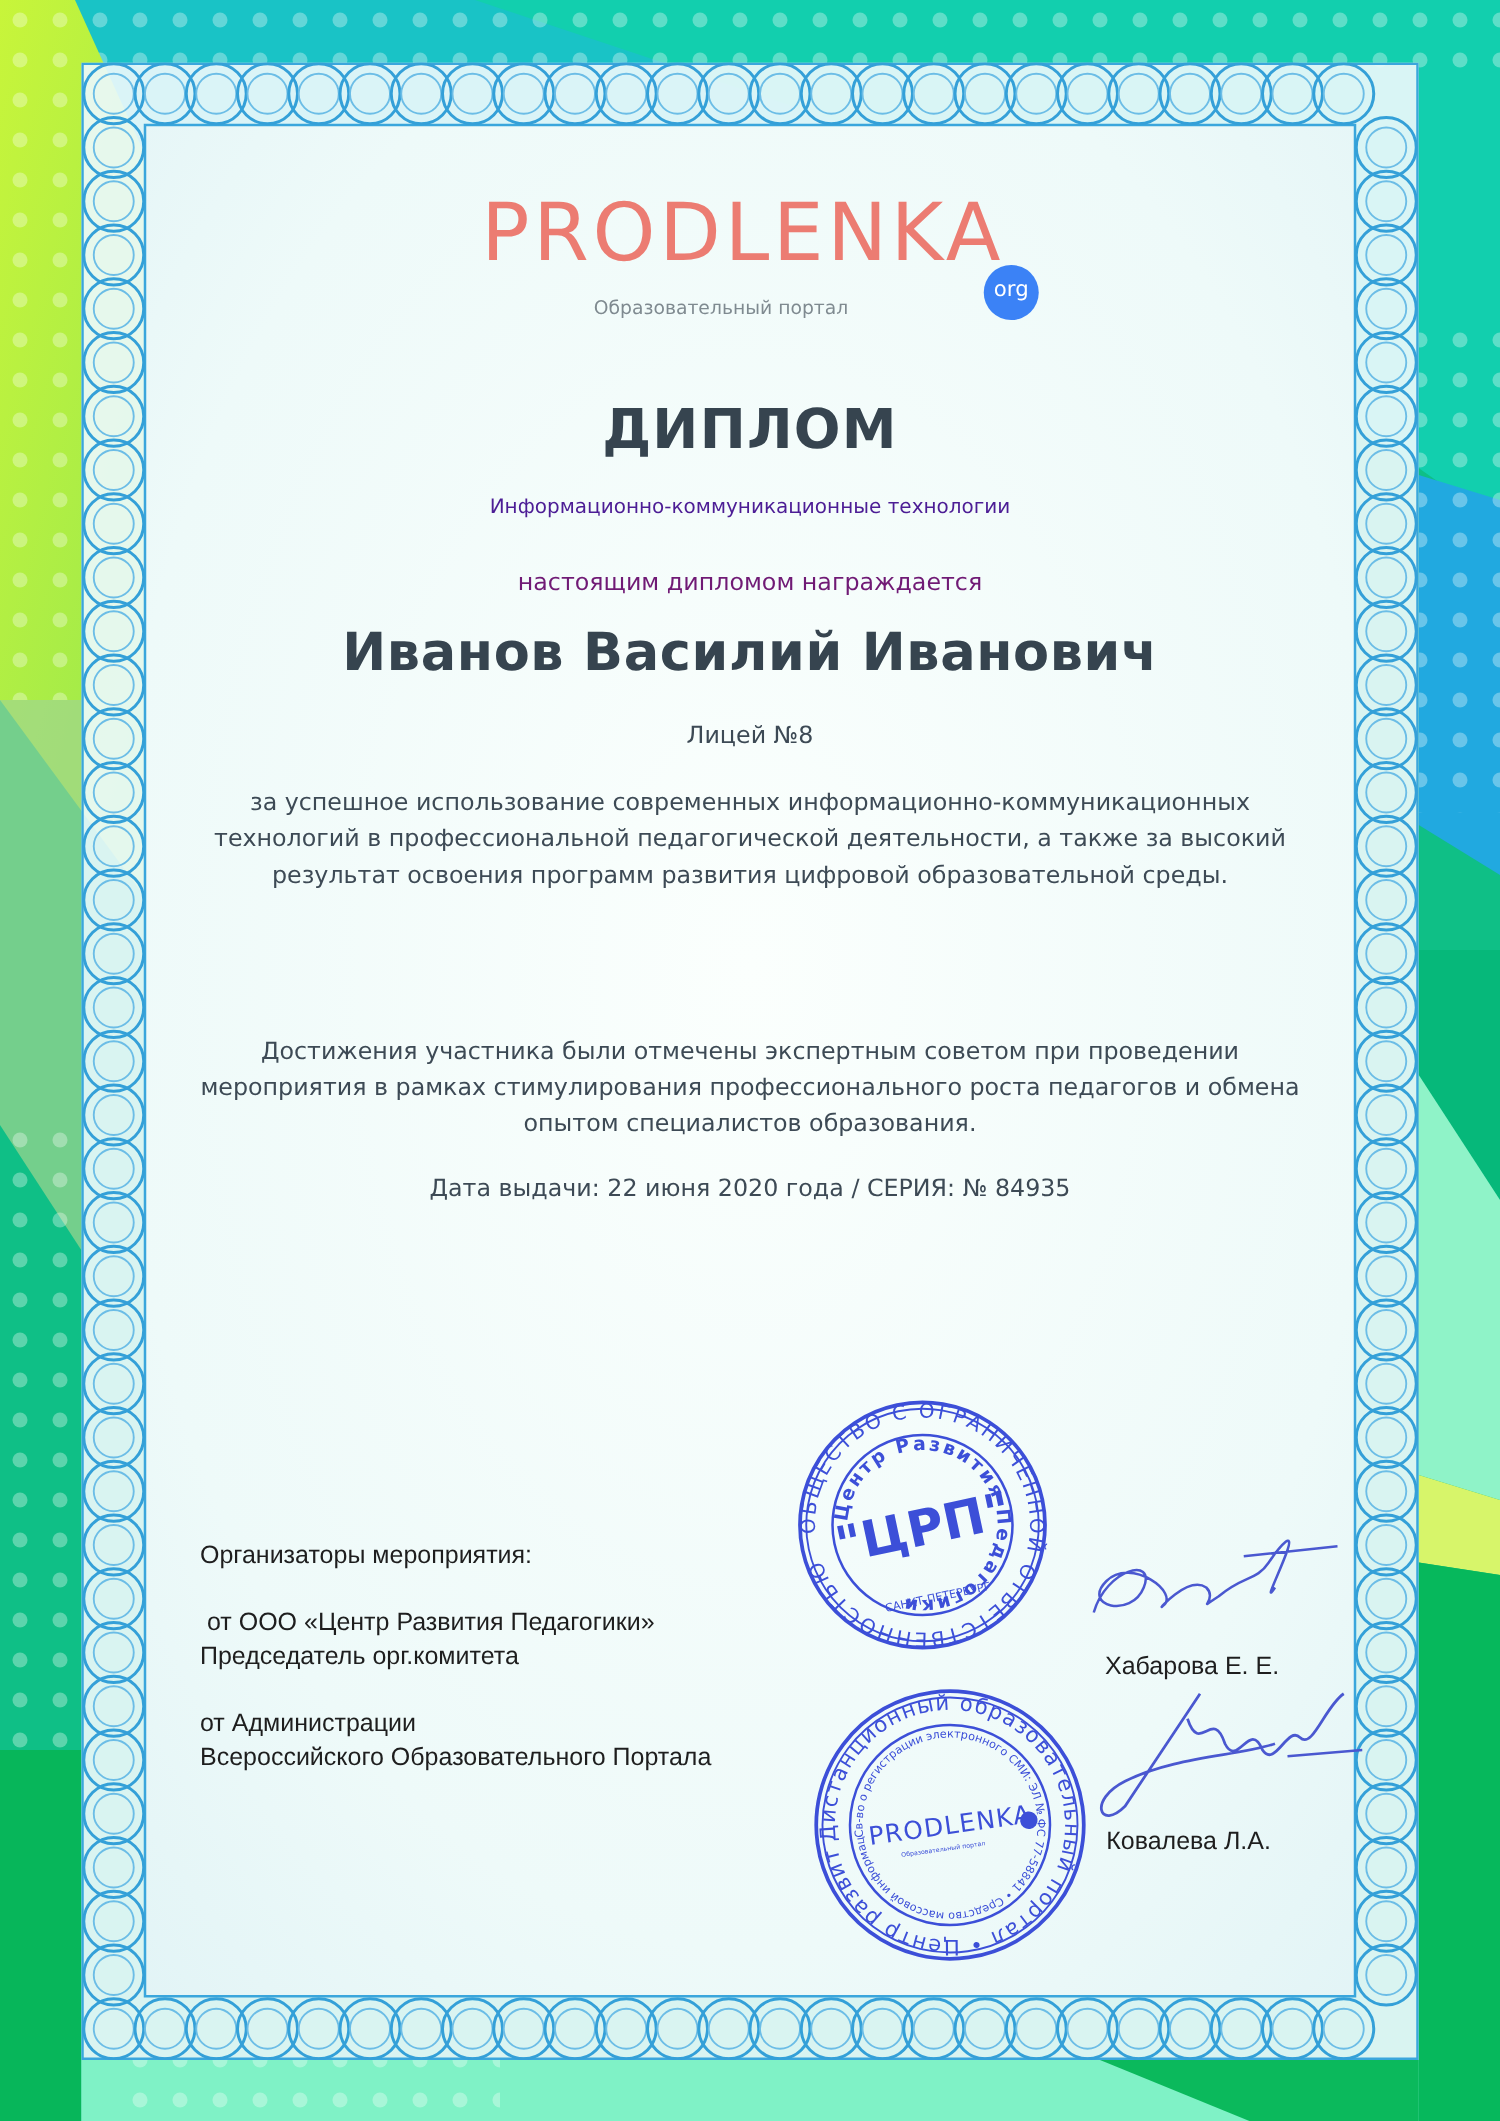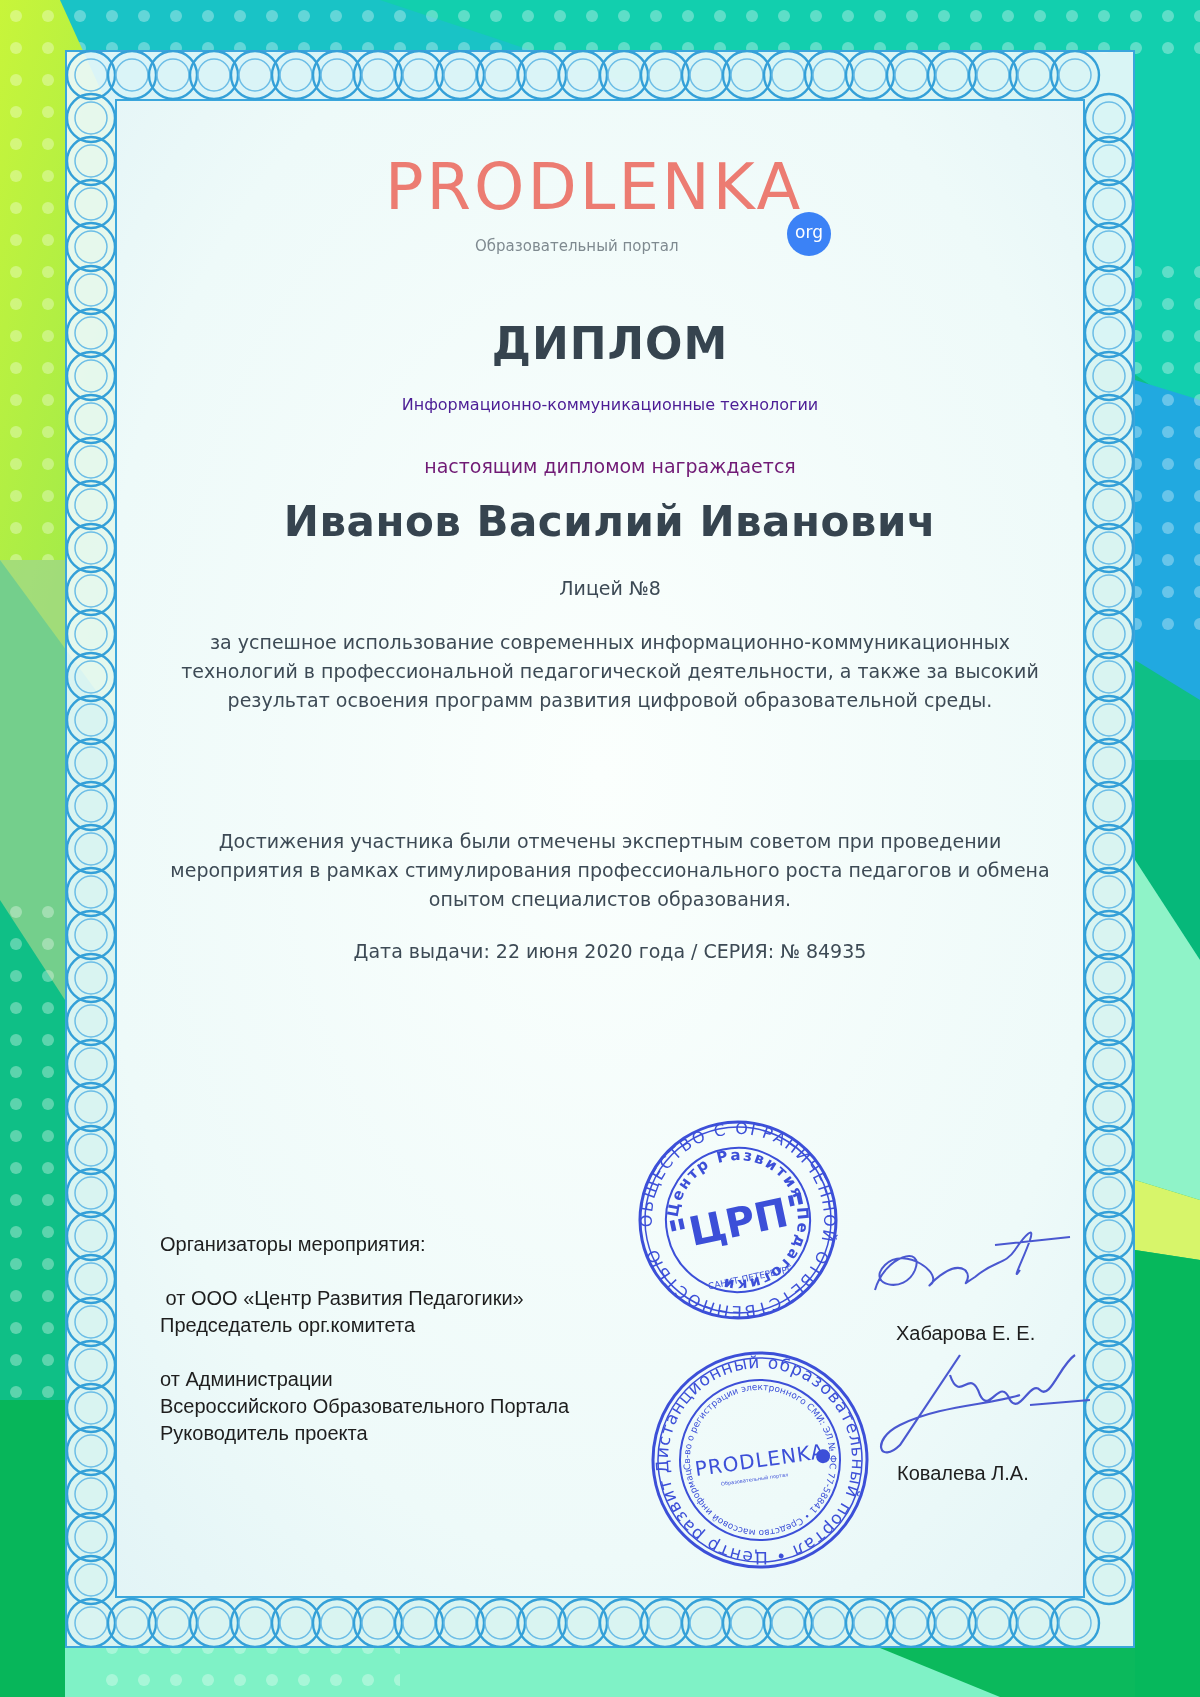--- a/index.html
+++ b/index.html
@@ -2,38 +2,38 @@
 <html><head>
 <meta charset="utf-8">
 <style>
   html, body { margin:0; padding:0; }
   body { width:1200px; height:1697px; position:relative; overflow:hidden;
     font-family: "DejaVu Sans", sans-serif; background:#0fc38a; }
   .bg { position:absolute; inset:0; overflow:hidden; }
   .frame { position:absolute; left:65px; top:50px; width:1070px; height:1598px; }
   .frame-svg { position:absolute; left:0; top:0; }
   .content { position:absolute; left:0; top:0; width:1200px; height:1325px; }
-  .center-text { position:absolute; left:160px; width:900px; text-align:center; color:#3d4a55; }
+  .center-text { position:absolute; left:150px; width:900px; text-align:center; color:#3d4a55; }
   .logo-wrap { position:absolute; left:385px; top:155px; width:450px; height:110px; }
   .logo-word { position:absolute; left:0; top:0; font-family:"DejaVu Sans", sans-serif; font-size:64px; letter-spacing:3px; color:#ec7c72; font-weight:normal; line-height:64px; }
   .logo-sub { position:absolute; left:90px; top:82px; font-size:15px; color:#7f8a90; }
   .logo-org { position:absolute; left:402px; top:57px; width:44px; height:44px; border-radius:50%; background:#3b82f6; color:#fff; font-size:17px; text-align:center; line-height:40px; }
   .title { top:318px; font-size:44px; font-weight:bold; color:#36444f; letter-spacing:1px; }
   .subject { top:395px; font-size:16px; font-weight:normal; color:#4c1d95; }
   .awarded { top:455px; font-size:19px; color:#701a75; }
   .name { top:497px; font-size:42px; font-weight:bold; color:#36444f; letter-spacing:0.5px; }
   .org { top:577px; font-size:19px; }
   .reason { top:628px; font-size:19px; line-height:29px; }
   .work { top:771px; font-size:19px; }
   .achieve { top:827px; font-size:19px; line-height:29px; }
   .issued { top:940px; font-size:19px; }
   .organizers { position:absolute; left:160px; top:1231px; font-family:"Liberation Sans", sans-serif; font-size:20px; color:#1e1e1e; line-height:27px; }
   .organizers div { white-space:nowrap; }
   .gap { height:27px; }
-  .signer { position:absolute; font-family:"Liberation Sans", sans-serif; font-size:20px; color:#1e1e1e;margin-left:12px; }
+  .signer { position:absolute; font-family:"Liberation Sans", sans-serif; font-size:20px; color:#1e1e1e; }
   .stamp { position:absolute; }
   .sig { position:absolute; }
 </style>
 </head>
 <body>
 
 <div class="bg">
   <svg width="1200" height="1697" style="position:absolute;left:0;top:0">
     <defs>
       <pattern id="dotpat" width="32" height="32" patternUnits="userSpaceOnUse">
@@ -228,21 +228,20 @@
   <div class="center-text issued">Дата выдачи: 22 июня 2020 года / СЕРИЯ: № 84935</div>
 
   <div class="organizers">
     <div>Организаторы мероприятия:</div>
     <div class="gap"></div>
     <div style="white-space:pre"> от ООО «Центр Развития Педагогики»</div>
     <div>Председатель орг.комитета</div>
     <div class="gap"></div>
     <div>от Администрации</div>
     <div>Всероссийского Образовательного Портала</div>
-    <div>Руководитель проекта</div>
   </div>
 
   <svg class="stamp" style="left:628px;top:1120px" width="220" height="200" viewBox="0 0 220 200">
     <defs>
       <path id="s1outer" d="M 110,100 m -86,0 a 86,86 0 1,1 172,0 a 86,86 0 1,1 -172,0"></path>
       <path id="s1inner" d="M 110,100 m -60,0 a 60,60 0 1,1 120,0 a 60,60 0 1,1 -120,0"></path>
     </defs>
     <g transform="rotate(-12 110 100)">
       <circle cx="110" cy="100" r="98" fill="none" stroke="#3c4fd8" stroke-width="3"></circle>
       <circle cx="110" cy="100" r="93" fill="none" stroke="#3c4fd8" stroke-width="1.5"></circle>

